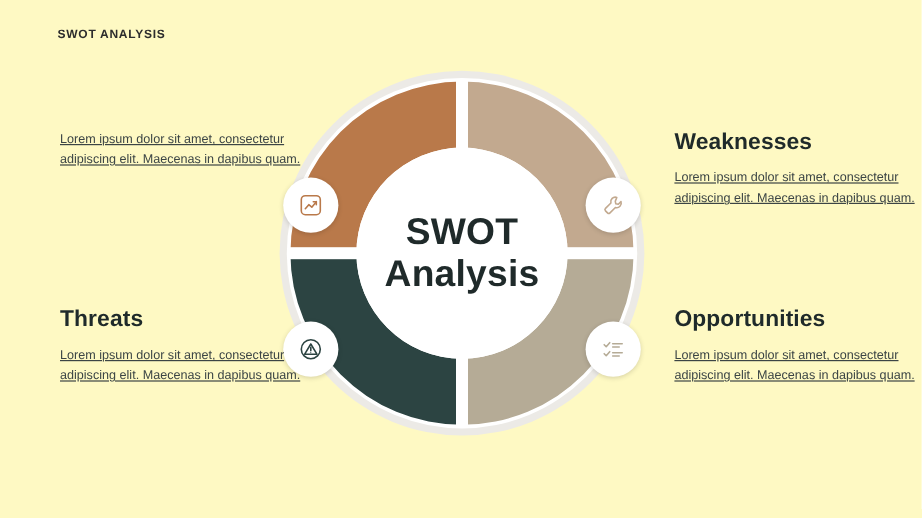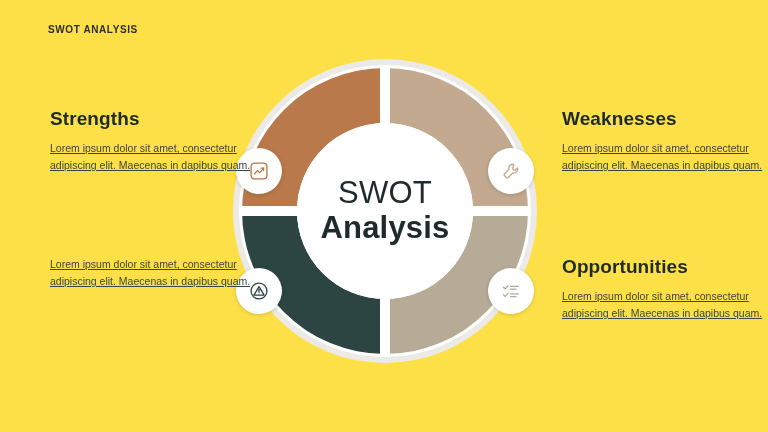--- a/index.html
+++ b/index.html
@@ -10,21 +10,21 @@
     width: 768px;
     height: 432px;
     background: #ffffff;
     font-family: "Liberation Sans", sans-serif;
     overflow: hidden;
     position: relative;
   }
   .slide {
     position: absolute;
     inset: 0;
-    background: #fde047;
+    background: #fef9c3;
   }
   .slide-title {
     position: absolute;
     left: 48px;
     top: 24px;
     font-size: 10px;
     font-weight: bold;
     letter-spacing: 0.6px;
     color: #2d2d2d;
   }
@@ -47,21 +47,21 @@
     top: 50%;
     transform: translate(-50%, -50%);
     text-align: center;
     color: #1f2a2a;
     line-height: 1.12;
     pointer-events: none;
   }
   .center-label .l1 {
     display: block;
     font-size: 31px;
-    font-weight: normal;
+    font-weight: bold;
     letter-spacing: 0.2px;
   }
   .center-label .l2 {
     display: block;
     font-size: 31px;
     font-weight: bold;
     letter-spacing: 0.2px;
     text-align: center;
   }
 
@@ -176,25 +176,25 @@
           <line x1="11.5" y1="6.5" x2="21" y2="6.5"></line>
           <line x1="11.5" y1="9.8" x2="18" y2="9.8"></line>
           <line x1="11.5" y1="15.5" x2="21" y2="15.5"></line>
           <line x1="11.5" y1="18.8" x2="18" y2="18.8"></line>
         </svg>
       </span>
     </div>
   </div>
 
   <div class="block" id="b-strengths">
-    <h2>Strengths</h2>
     <p>Lorem ipsum dolor sit amet, consectetur adipiscing elit. Maecenas in dapibus quam.</p>
   </div>
 
   <div class="block" id="b-threats">
+    <h2>Threats</h2>
     <p>Lorem ipsum dolor sit amet, consectetur adipiscing elit. Maecenas in dapibus quam.</p>
   </div>
 
   <div class="block right" id="b-weak">
     <h2>Weaknesses</h2>
     <p>Lorem ipsum dolor sit amet, consectetur adipiscing elit. Maecenas in dapibus quam.</p>
   </div>
 
   <div class="block right" id="b-opp">
     <h2>Opportunities</h2>

